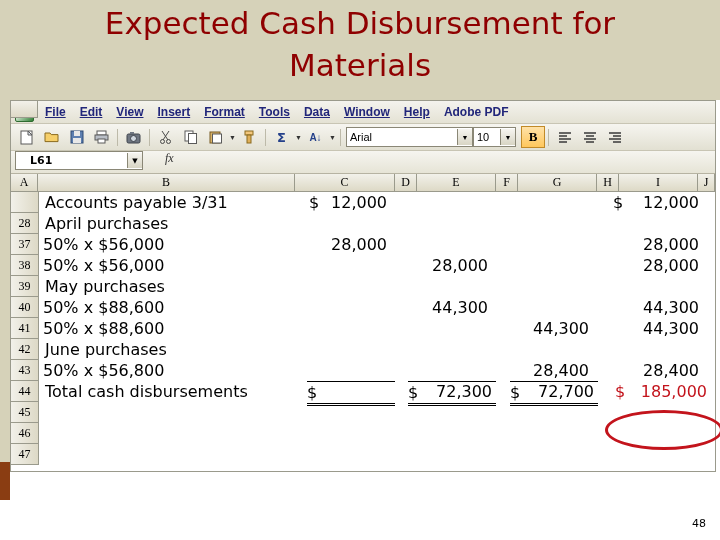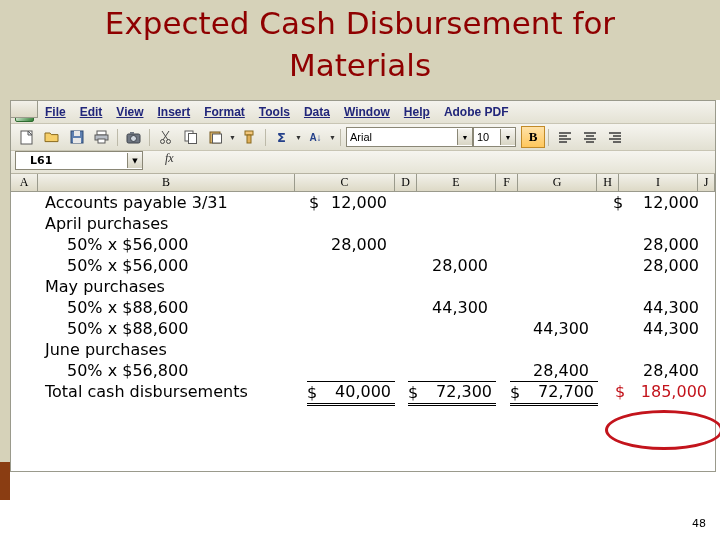--- a/index.html
+++ b/index.html
@@ -259,21 +259,21 @@
     position: absolute;
     height: 21px;
     line-height: 21px;
     font-family: "DejaVu Sans", sans-serif;
     font-size: 16px;
     font-weight: normal;
     color: #000;
     white-space: nowrap;
   }
   .lbl    { left: 6px; }
-  .lbl-in { left: 28px; }
+  .lbl-in { left: 4px; }
   .num    { text-align: right; }
   .dollar { text-align: left; }
 
   
   .c-april   { left: 256px; width: 92px; }
   .c-may     { left: 357px; width: 92px; }
   .c-june    { left: 458px; width: 92px; }
   .c-quarter { left: 560px; width: 100px; }
 
   
@@ -471,20 +471,35 @@
     <div class="ch" style="width:79px">E</div>
     <div class="ch" style="width:22px">F</div>
     <div class="ch" style="width:79px">G</div>
     <div class="ch" style="width:22px">H</div>
     <div class="ch" style="width:79px">I</div>
     <div class="ch" style="width:17px">J</div>
   </div>
 
   <div class="gridwrap">
 
+    <div class="rowheaders">
+      <div class="rh"></div>
+      <div class="rh">28</div>
+      <div class="rh">37</div>
+      <div class="rh">38</div>
+      <div class="rh">39</div>
+      <div class="rh">40</div>
+      <div class="rh">41</div>
+      <div class="rh">42</div>
+      <div class="rh">43</div>
+      <div class="rh">44</div>
+      <div class="rh">45</div>
+      <div class="rh">46</div>
+      <div class="rh">47</div>
+    </div>
 
     <div class="sheet">
 
 
       <div class="srow">
         <div class="cell lbl">Accounts payable 3/31</div>
         <div class="cell dollar" style="left:270px">$</div>
         <div class="cell num c-april">12,000</div>
         <div class="cell dollar" style="left:574px">$</div>
         <div class="cell num c-quarter">12,000</div>
@@ -529,21 +544,20 @@
       <div class="srow">
         <div class="cell lbl-in">50% x $56,800</div>
         <div class="cell num c-june">28,400</div>
         <div class="cell num c-quarter">28,400</div>
       </div>
 
       <div class="srow">
         <div class="cell lbl">Total cash disbursements</div>
 
         <div class="cell dollar dbl-under" style="left:268px;width:88px;">$</div>
-        <div class="cell num" style="left:268px;width:88px;padding-right:4px;box-sizing:border-box;">40,000</div>
 
         <div class="cell dollar dbl-under" style="left:369px;width:88px;">$</div>
         <div class="cell num" style="left:369px;width:88px;padding-right:4px;box-sizing:border-box;">72,300</div>
 
         <div class="cell dollar dbl-under" style="left:471px;width:88px;">$</div>
         <div class="cell num" style="left:471px;width:88px;padding-right:4px;box-sizing:border-box;">72,700</div>
 
         <div class="cell dollar" style="left:576px;color:#c3141c;">$</div>
         <div class="cell num" style="left:572px;width:96px;color:#c3141c;">185,000</div>
       </div>

